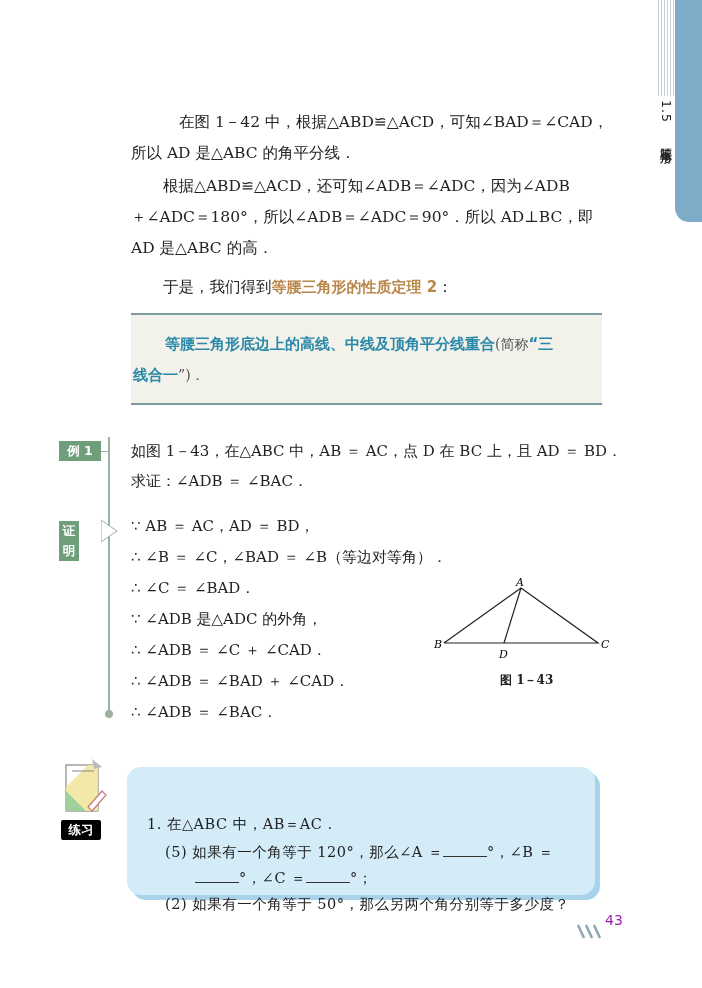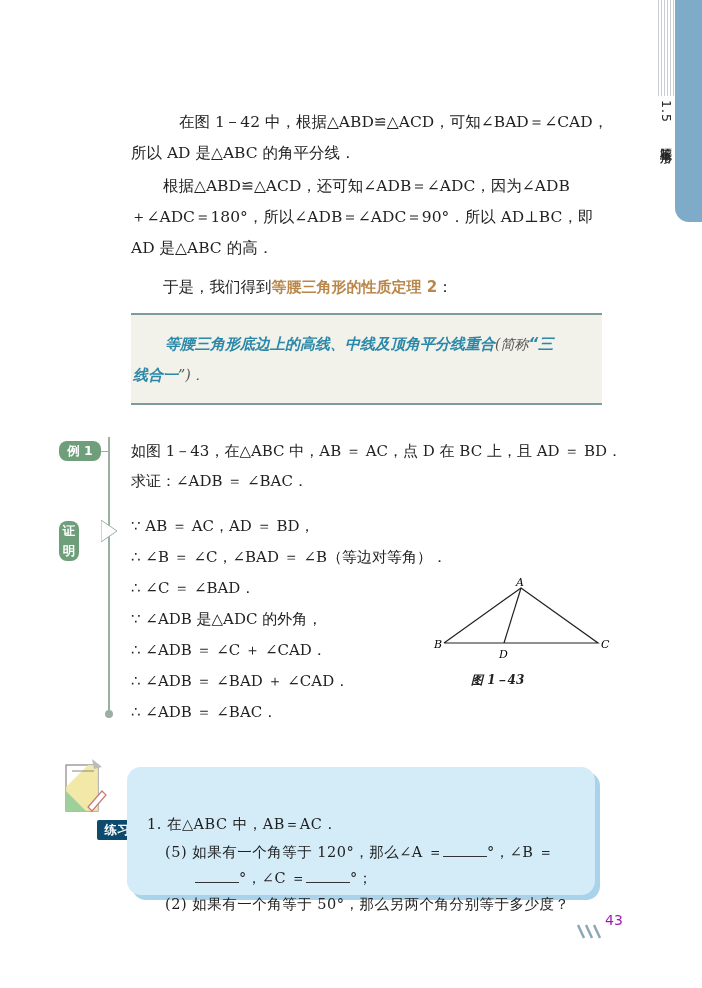--- a/index.html
+++ b/index.html
@@ -10,35 +10,35 @@
          border-bottom-left-radius:14px; }
   .tab-lines { position:absolute; left:658px; top:0; width:16px; height:96px;
     background: repeating-linear-gradient(90deg, #c8cdd2 0 1px, #fff 1px 3px); }
   .chapter { position:absolute; left:648px; top:100px; width:26px; font-family:"DejaVu Sans", sans-serif;
              font-size:12.5px; writing-mode:vertical-rl; color:#222; letter-spacing:1px; }
   .chapter .num { margin-bottom:10px; }
   .p { position:absolute; font-size:15.5px; line-height:30px; }
   .orange { color:#b9874a; font-family:"DejaVu Sans", sans-serif; font-weight:bold; font-size:15px; }
   .theorem-box { position:absolute; left:131px; top:313px; width:471px; height:88px; background:#f2f1ea;
                  border-top:2px solid #7b9b9c; border-bottom:2px solid #7b9b9c; }
-  .theorem-text { position:absolute; left:0; top:14px; width:460px; font-size:15px; line-height:31px; padding-left:2px;font-style:italic; }
+  .theorem-text { position:absolute; left:0; top:14px; width:460px; font-size:15px; line-height:31px; padding-left:2px; }
   .blue-b { color:#2a88a8; font-family:"DejaVu Sans", sans-serif; font-weight:bold; }
   .gray-s { color:#555; font-size:14px; }
   .tag { position:absolute; background:#6f9f7a; color:#fff; font-family:"DejaVu Sans", sans-serif;
-         font-weight:bold; font-size:12.5px; text-align:center; line-height:20px; border-radius:8px; }
+         font-weight:bold; font-size:12.5px; text-align:center; line-height:20px; border-radius:0; }
   .vline { position:absolute; left:108px; top:437px; width:2px; height:276px; background:#9bb0a0; }
   .dot { position:absolute; left:105px; top:710px; width:8px; height:8px; border-radius:50%; background:#9bb0a0; }
   .proof-line { position:absolute; left:131px; font-size:15px; line-height:20px; white-space:nowrap; }
-  .fig-cap { position:absolute; left:471px; top:672px; font-size:12px; font-weight:bold; font-family:"DejaVu Serif", serif;font-style:italic; }
+  .fig-cap { position:absolute; left:500px; top:672px; font-size:12px; font-weight:bold; font-family:"DejaVu Serif", serif; }
   .ex-box { position:absolute; left:127px; top:767px; width:468px; height:128px; background:#d3ecf8;
             border-radius:14px; box-shadow:5px 5px 0 #a9d3ea; }
   .ex-line { position:absolute; font-size:14.5px; line-height:20px; white-space:nowrap; letter-spacing:0.5px;margin-top:36px; }
   .blank { display:inline-block; width:44px; border-bottom:1px solid #333; height:14px; vertical-align:baseline; }
-  .ex-tag { position:absolute; left:61px; top:820px; width:40px; height:20px; background:#0c4a6e; color:#fff;
-            font-family:"DejaVu Sans", sans-serif; font-weight:bold; font-size:12.5px; text-align:center; line-height:20px; border-radius:2px;margin-left:36px; }
+  .ex-tag { position:absolute; left:61px; top:820px; width:40px; height:20px; background:#000000; color:#fff;
+            font-family:"DejaVu Sans", sans-serif; font-weight:bold; font-size:12.5px; text-align:center; line-height:20px; border-radius:2px; }
   .pagenum { position:absolute; left:605px; top:900px; font-family:"DejaVu Sans", sans-serif; font-size:14px; color:#a21caf;margin-top:12px; }
   .slashes { position:absolute; left:576px; top:922px; width:28px; height:18px; }
 </style>
 </head>
 <body>
 
 <div class="tab-lines"></div>
 <div class="tab"></div>
 <div class="chapter">
   <span class="num">1.5</span>

